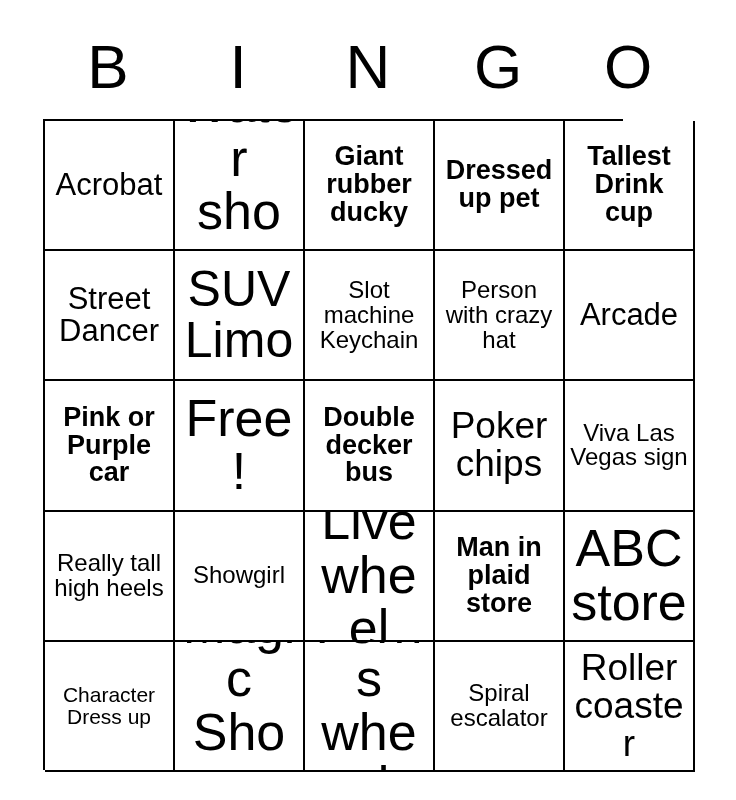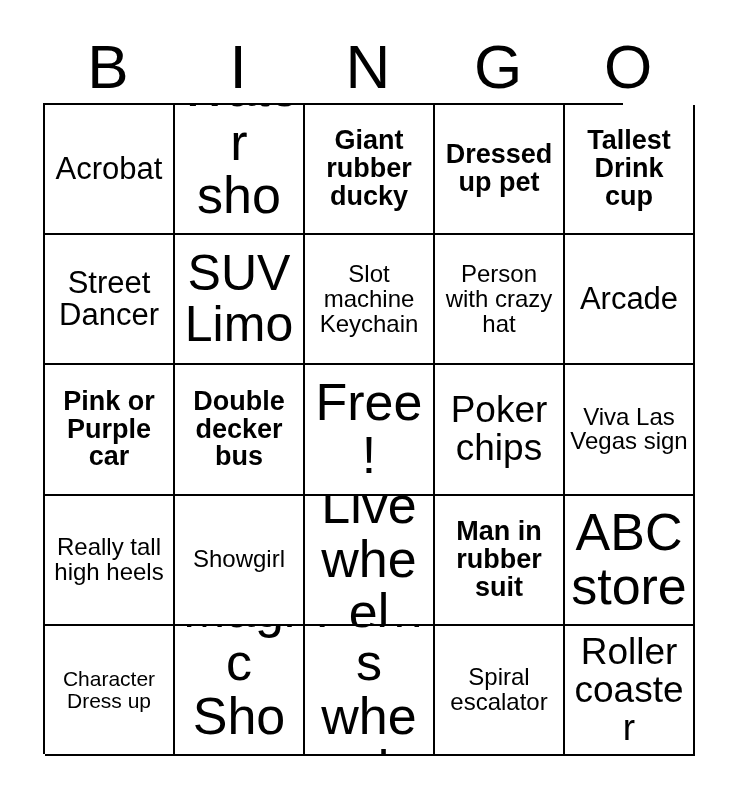--- a/index.html
+++ b/index.html
@@ -38,21 +38,21 @@
     font-size: 62px;
     line-height: 1;
     font-weight: 400;
     letter-spacing: 0px;
     color: #000000;
   }
   
   .grid {
     position: absolute;
     left: 43px;
-    top: 103px;
+    top: 119px;
     width: 580px;
     height: 651px;
     box-sizing: border-box;
     border-top: 2px solid #000000;
     border-left: 2px solid #000000;
     display: grid;
     grid-template-columns: repeat(5, 130px);
     grid-template-rows: repeat(5, 130.2px);
   }
   .cell {
@@ -127,43 +127,43 @@
         <span class="cell-text fs-sm">Person with crazy hat</span>
       </div>
     <div class="cell">
         <span class="cell-text fs-lg">Arcade</span>
       </div>
 
     <div class="cell">
         <span class="cell-text fs-md">Pink or Purple car</span>
       </div>
     <div class="cell">
-        <span class="cell-text fs-md">Double decker bus</span>
+        <span class="cell-text fs-xxl">Free!</span>
       </div>
     <div class="cell">
-        <span class="cell-text fs-xxl">Free!</span>
+        <span class="cell-text fs-md">Double decker bus</span>
       </div>
     <div class="cell">
         <span class="cell-text fs-xl">Poker chips</span>
       </div>
     <div class="cell">
         <span class="cell-text fs-sm">Viva Las Vegas sign</span>
       </div>
 
     <div class="cell">
         <span class="cell-text fs-sm">Really tall high heels</span>
       </div>
     <div class="cell">
         <span class="cell-text fs-sm">Showgirl</span>
       </div>
     <div class="cell">
         <span class="cell-text fs-xxl">Live wheel</span>
       </div>
     <div class="cell">
-        <span class="cell-text fs-md">Man in rubber suit</span>
+        <span class="cell-text fs-md">Man in plaid store</span>
       </div>
     <div class="cell">
         <span class="cell-text fs-xxl">ABC store</span>
       </div>
 
     <div class="cell">
         <span class="cell-text fs-xs">Character Dress up</span>
       </div>
     <div class="cell">
         <span class="cell-text fs-xxl">Magic Show</span>

